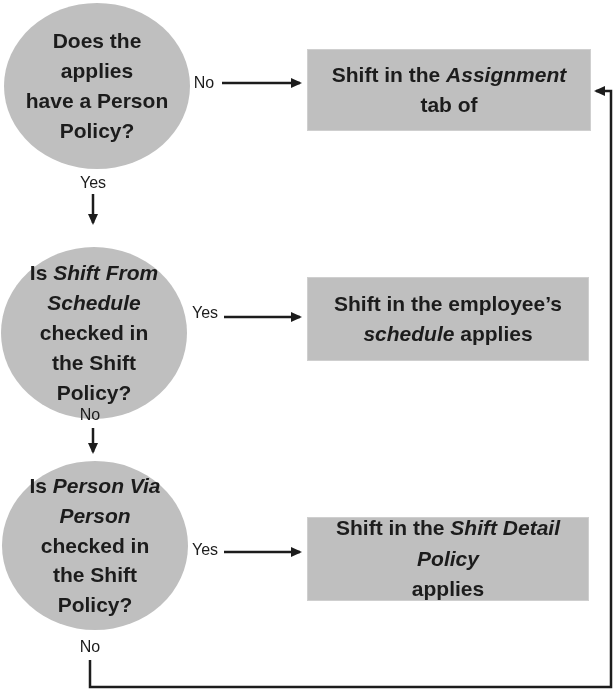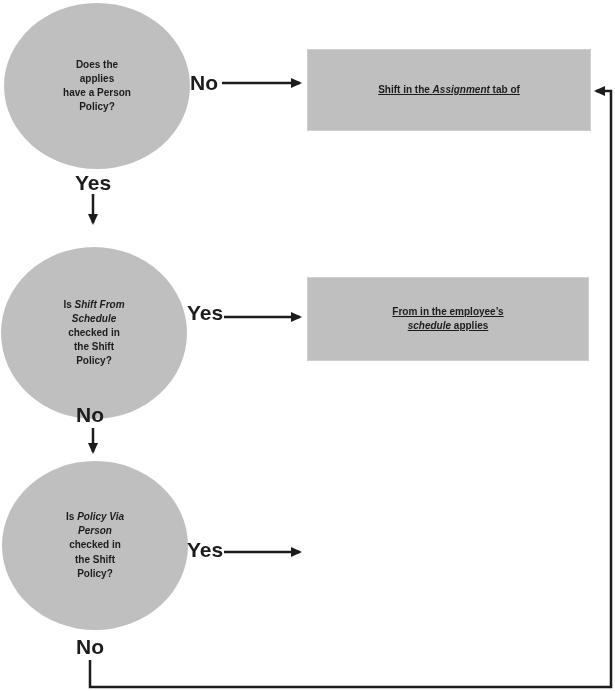--- a/index.html
+++ b/index.html
@@ -38,32 +38,32 @@
     position: absolute;
     background: var(--shape-fill, #bfbfbf);
     box-shadow: 0 0 0 1px #cfcfcf;
     display: flex;
     align-items: center;
     justify-content: center;
     text-align: center;
   }
   .node-text {
     font-weight: 700;
-    font-size: 10px;
+    font-size: 21px;
     line-height: 1.42;
     color: var(--ink, #1c1c1c);
   }
   .circle .node-text { max-width: 150px; }
-  .rbox .node-text { max-width: 260px; line-height: 1.45; text-decoration: underline; }
+  .rbox .node-text { max-width: 260px; line-height: 1.45; }
   em { font-style: italic; }
   .edge-label {
     position: absolute;
     transform: translate(-50%, -50%);
-    font-weight: 700;
-    font-size: 21px;
+    font-weight: 400;
+    font-size: 16px;
     color: var(--ink, #1c1c1c);
     white-space: nowrap;
   }
 </style>
 </head>
 <body>
 
 <div class="canvas">
 
   <svg class="connectors" viewBox="0 0 615 691" xmlns="http://www.w3.org/2000/svg">
@@ -82,31 +82,34 @@
 
   <div class="circle" style="left:4px; top:3px; width:186px; height:166px;">
     <div class="node-text"><span>Does the</span><br><span>applies</span><br><span>have a Person</span><br><span>Policy?</span></div>
   </div>
 
   <div class="circle" style="left:1px; top:247px; width:186px; height:172px;">
     <div class="node-text"><span>Is </span><em>Shift From</em><br><em>Schedule</em><br><span>checked in</span><br><span>the Shift</span><br><span>Policy?</span></div>
   </div>
 
   <div class="circle" style="left:2px; top:461px; width:186px; height:169px;">
-    <div class="node-text"><span>Is </span><em>Policy Via</em><br><em>Person</em><br><span>checked in</span><br><span>the Shift</span><br><span>Policy?</span></div>
+    <div class="node-text"><span>Is </span><em>Person Via</em><br><em>Person</em><br><span>checked in</span><br><span>the Shift</span><br><span>Policy?</span></div>
   </div>
 
   <div class="rbox" style="left:308px; top:50px; width:282px; height:80px;">
     <div class="node-text"><span>Shift in the </span><em>Assignment</em><span> tab of</span><br></div>
   </div>
 
   <div class="rbox" style="left:308px; top:278px; width:280px; height:82px;">
-    <div class="node-text"><span>From in the employee’s</span><br><em>schedule</em><span> applies</span></div>
+    <div class="node-text"><span>Shift in the employee’s</span><br><em>schedule</em><span> applies</span></div>
   </div>
 
+  <div class="rbox" style="left:308px; top:518px; width:280px; height:82px;">
+    <div class="node-text"><span>Shift in the </span><em>Shift Detail Policy</em><br><span>applies</span></div>
+  </div>
 
   <span class="edge-label" style="left:204px; top:83px;">No</span>
   <span class="edge-label" style="left:93px; top:183px;">Yes</span>
   <span class="edge-label" style="left:205px; top:313px;">Yes</span>
   <span class="edge-label" style="left:90px; top:415px;">No</span>
   <span class="edge-label" style="left:205px; top:550px;">Yes</span>
   <span class="edge-label" style="left:90px; top:647px;">No</span>
 
 </div>
 

